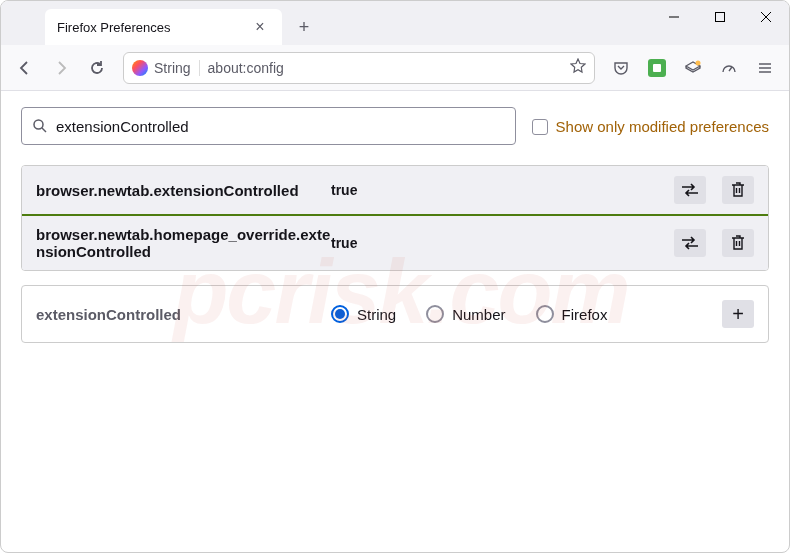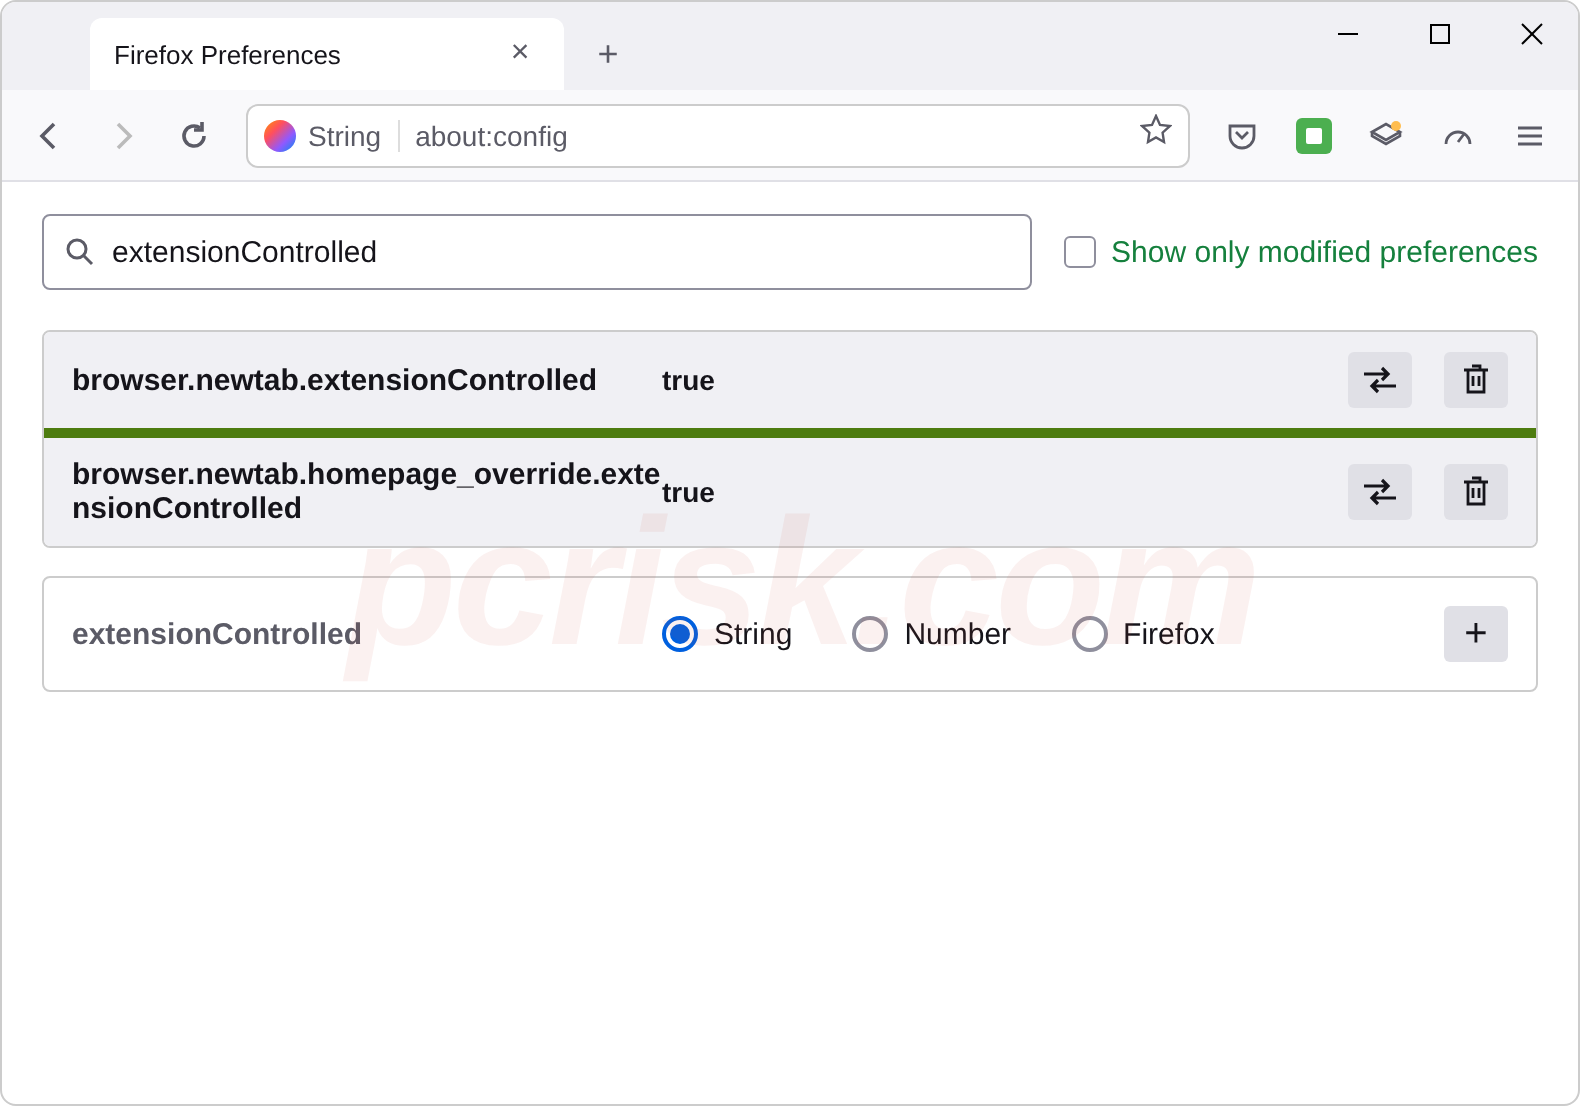--- a/index.html
+++ b/index.html
@@ -23,25 +23,25 @@
 .ff-icon { width: 16px; height: 16px; border-radius: 50%; background: linear-gradient(135deg, #ff9500, #ff4f5e, #9059ff, #0090ed); display: inline-block; }
 .urlbar-text { font-size: 14px; color: #5b5b66; }
 .urlbar-star { margin-left: auto; color: #5b5b66; }
 .toolbar-icon { width: 32px; height: 32px; display: flex; align-items: center; justify-content: center; cursor: pointer; color: #5b5b66; }
 .ext-badge { width: 18px; height: 18px; background: #4caf50; border-radius: 3px; display: flex; align-items: center; justify-content: center; }
 
 .content { padding: 16px 20px; background: #fff; position: relative; }
 .search-row { display: flex; align-items: center; gap: 16px; margin-bottom: 20px; }
 .search-box { flex: 1; height: 38px; border: 1px solid #8f8f9d; border-radius: 4px; display: flex; align-items: center; padding: 0 10px; gap: 8px; }
 .search-input { border: none; outline: none; flex: 1; font-size: 15px; color: #15141a; background: transparent; }
-.checkbox-row { display: flex; align-items: center; gap: 8px; font-size: 15px; color: #15803d; }
+.checkbox-row { display: flex; align-items: flex-end; gap: 8px; font-size: 15px; color: #a16207; }
 .checkbox { width: 16px; height: 16px; border: 1px solid #8f8f9d; border-radius: 3px; }
 
 .pref-table { border: 1px solid #ccc; border-radius: 4px; overflow: hidden; }
-.pref-row { display: flex; align-items: center; padding: 10px 14px; background: #f0f0f4; border-bottom: 5px solid #4d7c0f; }
+.pref-row { display: flex; align-items: center; padding: 10px 14px; background: #f0f0f4; border-bottom: 2px solid #4d7c0f; }
 .pref-row:last-child { border-bottom: none; }
 .pref-name { width: 295px; font-size: 15px; font-weight: 700; color: #15141a; word-break: break-word; }
 .pref-value { flex: 1; font-size: 14px; font-weight: 700; color: #15141a; }
 .pref-actions { display: flex; gap: 16px; }
 .action-btn { width: 32px; height: 28px; background: #e0e0e6; border-radius: 3px; display: flex; align-items: center; justify-content: center; cursor: pointer; color: #15141a; }
 
 .new-pref-row { display: flex; align-items: center; padding: 14px; border: 1px solid #ccc; border-radius: 4px; margin-top: 14px; }
 .new-pref-name { width: 295px; font-size: 15px; font-weight: 700; color: #5b5b66; }
 .radio-group { flex: 1; display: flex; gap: 30px; }
 .radio-item { display: flex; align-items: center; gap: 8px; font-size: 15px; color: #15141a; }

